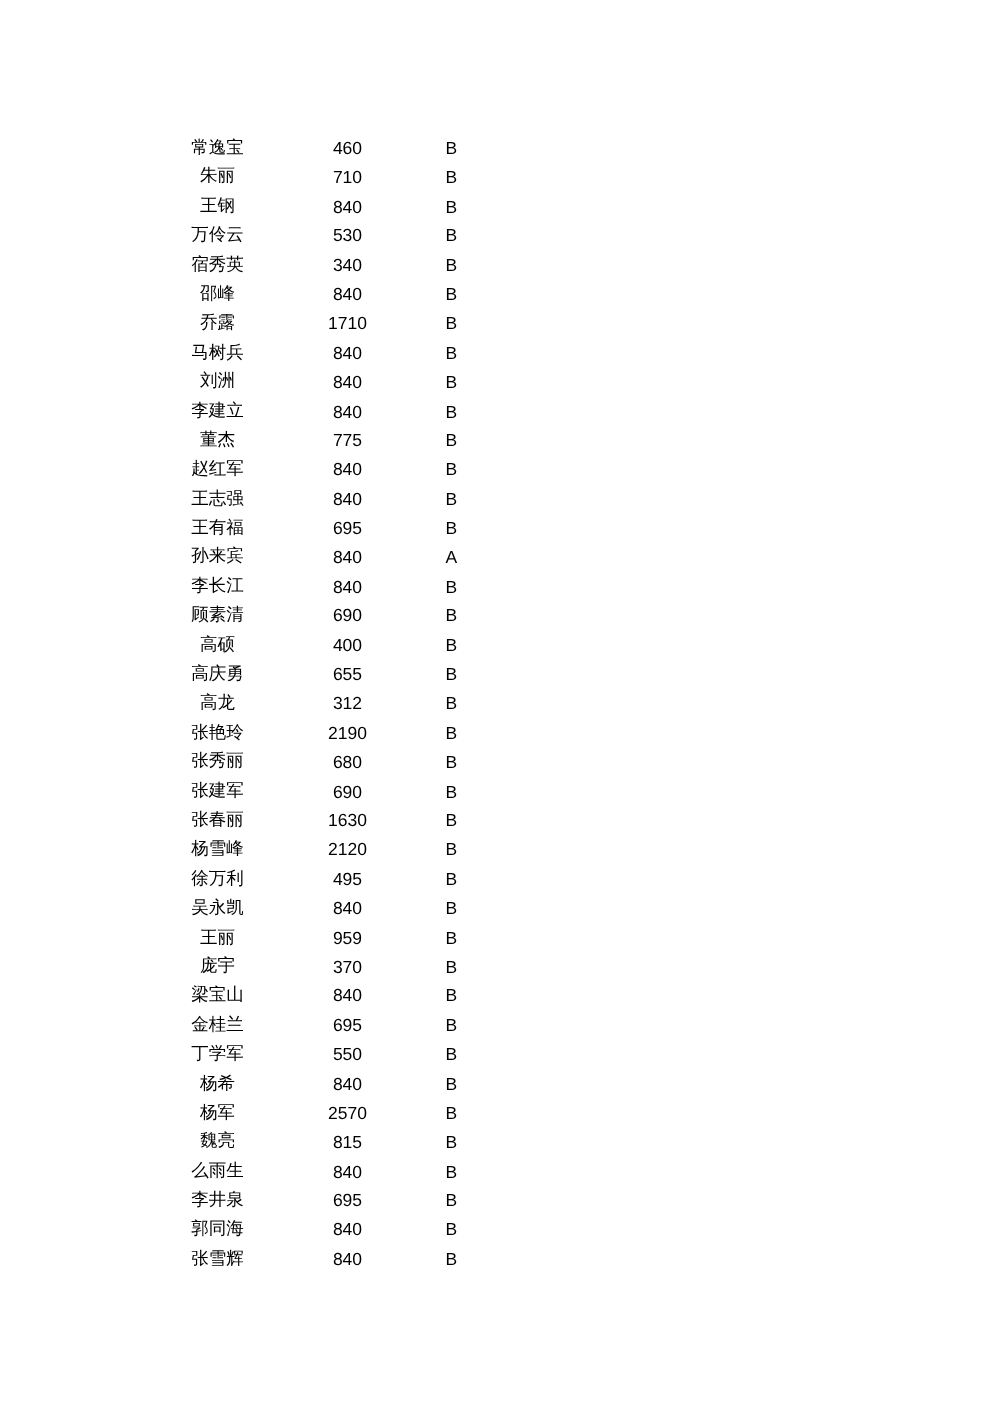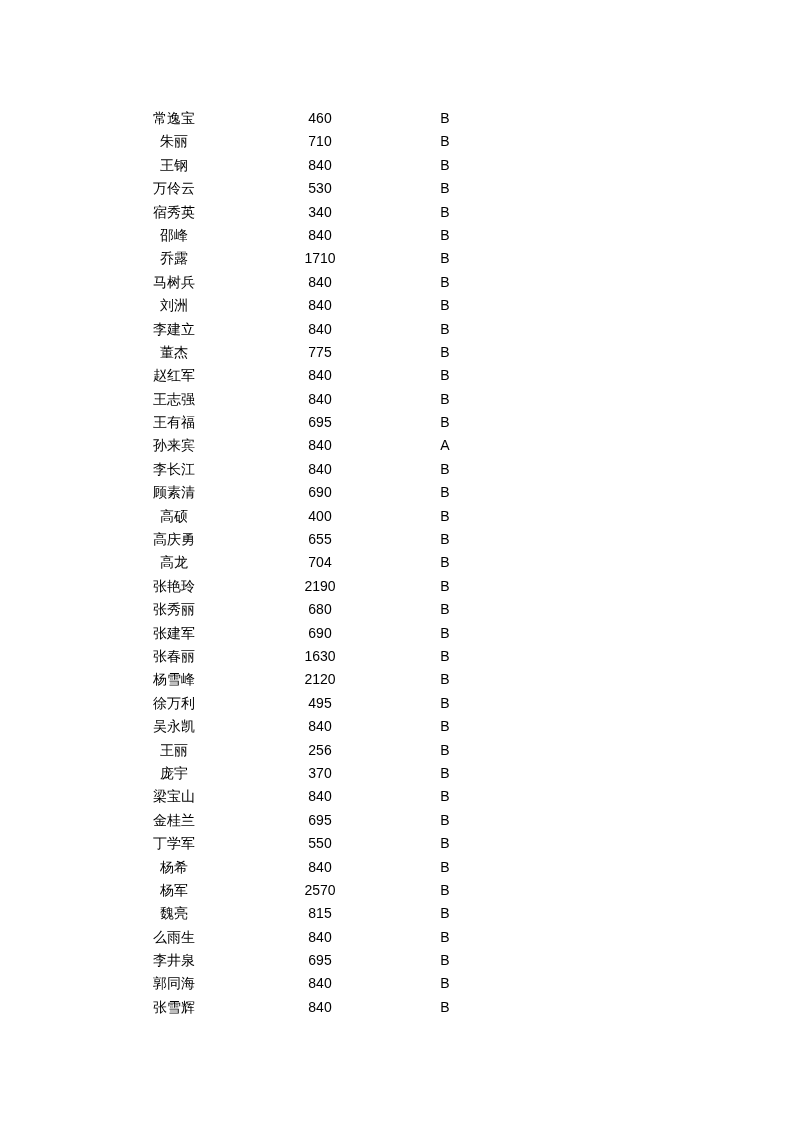--- a/index.html
+++ b/index.html
@@ -24,21 +24,20 @@
   }
   .roster-table {
     position: absolute;
     left: 114px;
     top: 107px;
   }
   .table-row {
     display: flex;
     height: 23.4px;
     align-items: center;
-    gap: 42px;
   }
   .cell {
     font-size: 14px;
     line-height: 23.4px;
     text-align: center;
     white-space: nowrap;
     color: #000000;
   }
   .name-cell  { width: 120px; font-family: "DejaVu Sans", "Liberation Sans", sans-serif; }
   .value-cell { width: 88px;  }
@@ -139,21 +138,21 @@
         <div class="cell value-cell">400</div>
         <div class="cell grade-cell">B</div>
       </div>
       <div class="table-row">
         <div class="cell name-cell">高庆勇</div>
         <div class="cell value-cell">655</div>
         <div class="cell grade-cell">B</div>
       </div>
       <div class="table-row">
         <div class="cell name-cell">高龙</div>
-        <div class="cell value-cell">704</div>
+        <div class="cell value-cell">312</div>
         <div class="cell grade-cell">B</div>
       </div>
       <div class="table-row">
         <div class="cell name-cell">张艳玲</div>
         <div class="cell value-cell">2190</div>
         <div class="cell grade-cell">B</div>
       </div>
       <div class="table-row">
         <div class="cell name-cell">张秀丽</div>
         <div class="cell value-cell">680</div>
@@ -179,21 +178,21 @@
         <div class="cell value-cell">495</div>
         <div class="cell grade-cell">B</div>
       </div>
       <div class="table-row">
         <div class="cell name-cell">吴永凯</div>
         <div class="cell value-cell">840</div>
         <div class="cell grade-cell">B</div>
       </div>
       <div class="table-row">
         <div class="cell name-cell">王丽</div>
-        <div class="cell value-cell">256</div>
+        <div class="cell value-cell">959</div>
         <div class="cell grade-cell">B</div>
       </div>
       <div class="table-row">
         <div class="cell name-cell">庞宇</div>
         <div class="cell value-cell">370</div>
         <div class="cell grade-cell">B</div>
       </div>
       <div class="table-row">
         <div class="cell name-cell">梁宝山</div>
         <div class="cell value-cell">840</div>

